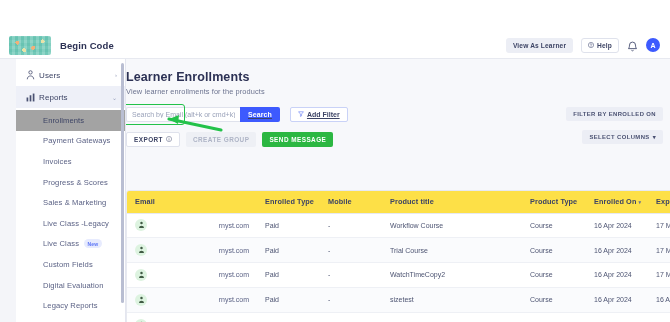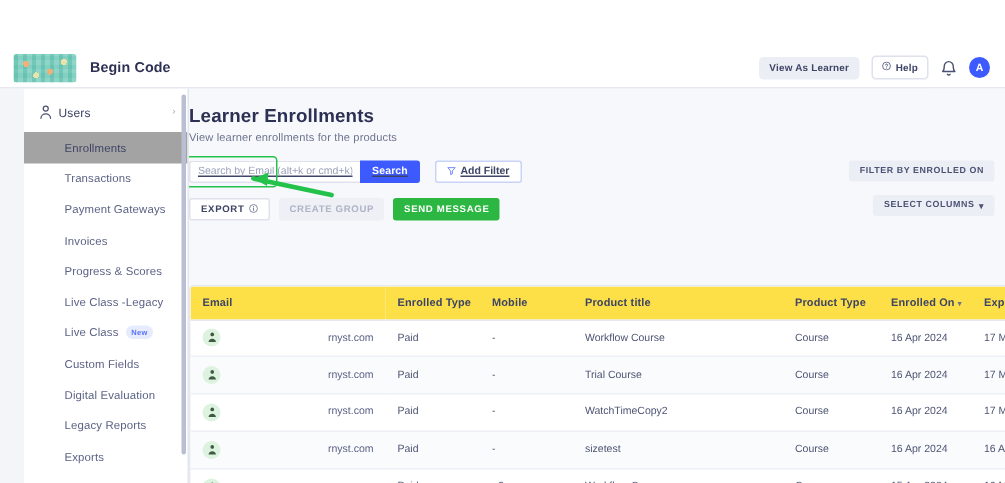--- a/index.html
+++ b/index.html
@@ -223,37 +223,48 @@
       <div class="nav-row">
         <span class="nav-ico">
           <svg width="9" height="10" viewBox="0 0 16 18">
               <circle cx="8" cy="4.3" r="3" fill="none" stroke="#4a5172" stroke-width="1.5"></circle>
               <path d="M2.2 16c0-3.2 2.6-5.3 5.8-5.3s5.8 2.1 5.8 5.3" fill="none" stroke="#4a5172" stroke-width="1.5" stroke-linecap="round"></path>
             </svg>
         </span>
         <span class="nav-label">Users</span>
         <span class="chev">›</span>
       </div>
+      <div class="nav-row active">
+        <span class="nav-ico">
+          <svg width="9" height="9" viewBox="0 0 16 16">
+              <rect x="1" y="8" width="3" height="7" fill="#4a5172"></rect>
+              <rect x="6.5" y="4" width="3" height="11" fill="#4a5172"></rect>
+              <rect x="12" y="1" width="3" height="14" fill="#4a5172"></rect>
+            </svg>
+        </span>
+        <span class="nav-label">Reports</span>
+        <span class="chev">⌄</span>
+      </div>
     </div>
 
     <div class="sub-list">
       <div class="sub-row active">
           <span>Enrollments</span>
         </div>
       <div class="sub-row">
-          <span>Transactions</span>
-        </div>
-      <div class="sub-row">
           <span>Payment Gateways</span>
         </div>
       <div class="sub-row">
           <span>Invoices</span>
         </div>
       <div class="sub-row">
           <span>Progress &amp; Scores</span>
+        </div>
+      <div class="sub-row">
+          <span>Sales &amp; Marketing</span>
         </div>
       <div class="sub-row">
           <span>Live Class -Legacy</span>
         </div>
       <div class="sub-row">
         <span>Live Class</span>
         <span class="tag-new">New</span>
       </div>
       <div class="sub-row">
           <span>Custom Fields</span>

